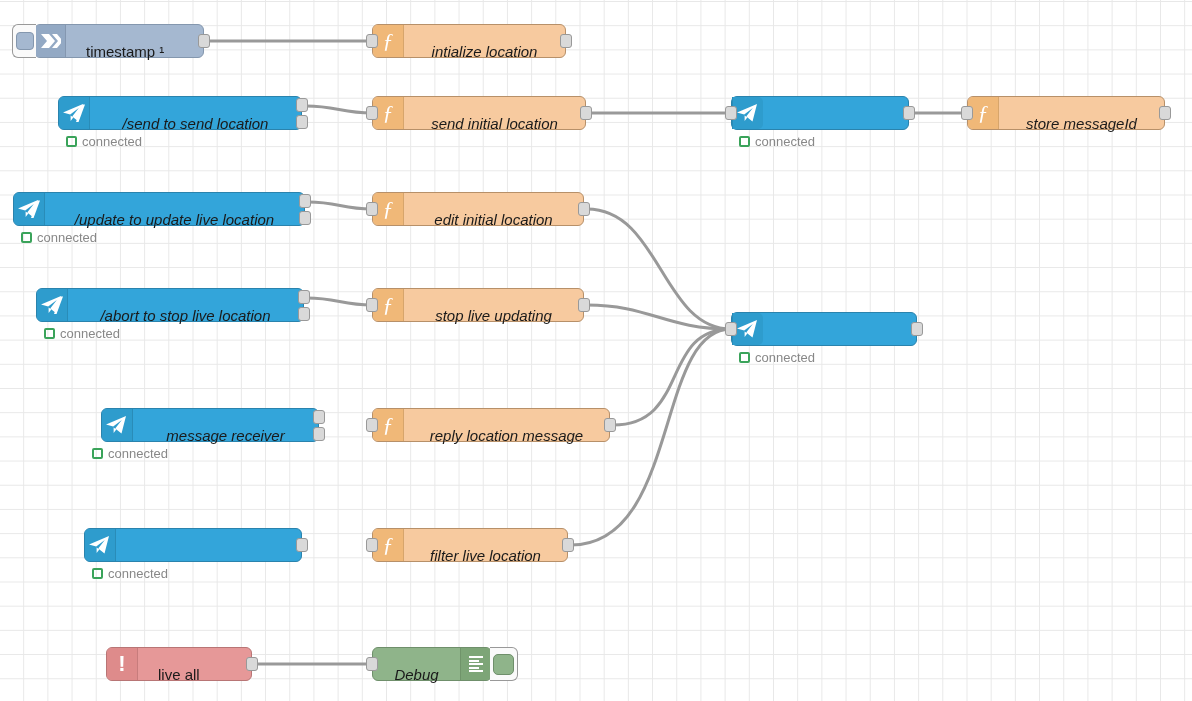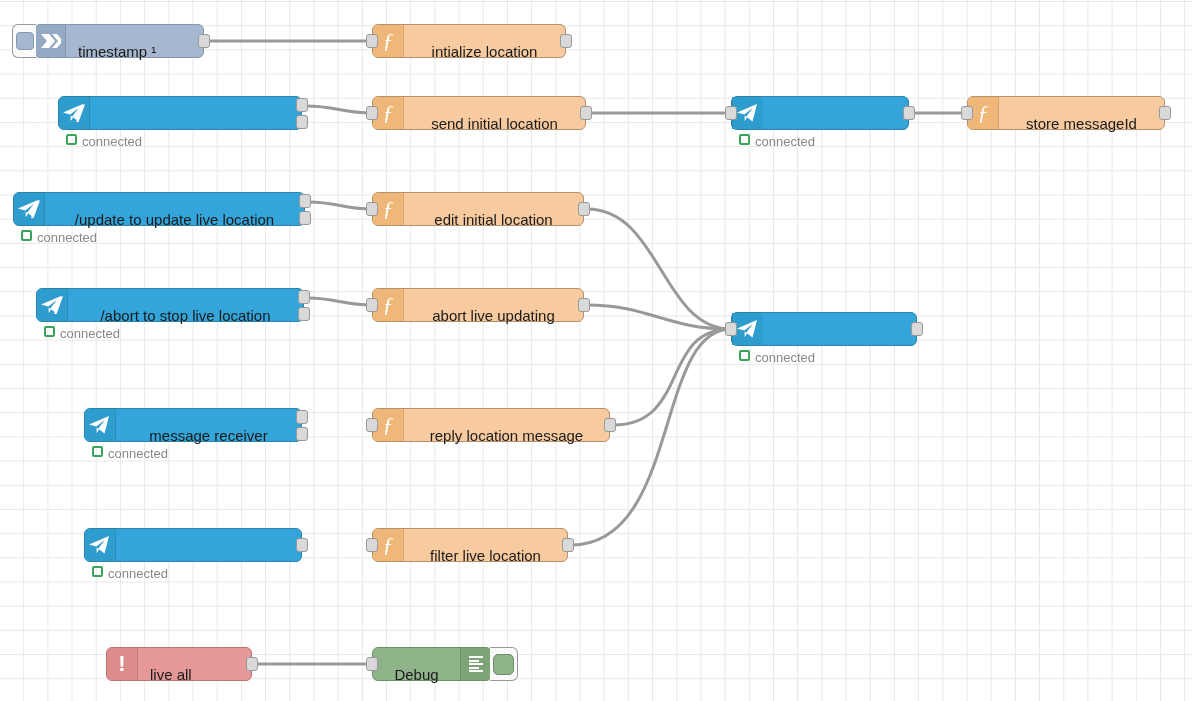--- a/index.html
+++ b/index.html
@@ -65,27 +65,27 @@
     border-left: 1px solid rgba(0,0,0,0.10);
     border-top-left-radius: 0;
     border-bottom-left-radius: 0;
     border-top-right-radius: 5px;
     border-bottom-right-radius: 5px;
   }
   .node-label {
     flex: 1 1 auto;
     display: flex;
     align-items: center;
-    padding: 0 12px;
+    padding: 0 20px;
     font-size: 15px;
     color: #1a1a1a;
     white-space: nowrap;
     margin-top: 20px;
   }
-  .node-label.italic { }
+  .node-label.italic { font-style: italic; }
   .node-label.center { justify-content: center; }
 
   
   .n-function      { background: #f7ca9f; border-color: #b79069; }
   .n-function .node-icon { background: #f0b878; }
   .n-telegram      { background: #33a5da; border-color: #2a83ad; }
   .n-telegram .node-icon { background: #2e9ccd; }
   .n-inject        { background: #a5b8d0; border-color: #8497ae; }
   .n-inject .node-icon { background: #93a9c4; }
   .n-catch         { background: #e69898; border-color: #b87575; }
@@ -153,21 +153,21 @@
     height: 19px;
     background: #8fb48a;
     border: 1px solid #6f8f6b;
     border-radius: 5px;
   }
 
   
   .status {
     position: absolute;
     display: flex;
-    align-items: flex-start;
+    align-items: center;
     gap: 5px;
     font-size: 13px;
     color: #888888;
     white-space: nowrap;
   }
   .status .dot {
     width: 11px;
     height: 11px;
     box-sizing: border-box;
     border: 2px solid #3aa35a;
@@ -252,20 +252,21 @@
         <div class="port out" style="top: 9px;"></div>
       </div>
       <div class="node n-telegram" style="left: 58px; top: 96px; width: 244px;">
         <div class="node-icon">
           <svg class="glyph" width="24" height="22" viewBox="0 0 24 22">
             <path d="M1 10.5 L21 2 L16.5 19.5 L10.2 14.4 L16.8 6 L8.2 12.6 Z" fill="#ffffff"></path>
             <path d="M8.6 13.6 L8.6 19 L11.3 15.5 Z" fill="#ffffff"></path>
             <path d="M20.5 2.5 L23 2.5 L16.5 20 L14 20 Z" fill="#ffffff"></path>
           </svg>
         </div>
+        <div class="node-label italic center">/send to send location</div>
         <div class="port out" style="top: 1px;"></div>
         <div class="port out" style="top: 18px;"></div>
       </div>
       <div class="status" style="left: 66px; top: 134px;">
         <span class="dot"></span>
         <span>connected</span>
       </div>
       <div class="node n-function" style="left: 372px; top: 96px; width: 214px;">
         <div class="node-icon">
           <span class="fn-glyph">ƒ</span>
@@ -333,39 +334,39 @@
         <div class="port out" style="top: 18px;"></div>
       </div>
       <div class="status" style="left: 44px; top: 326px;">
         <span class="dot"></span>
         <span>connected</span>
       </div>
       <div class="node n-function" style="left: 372px; top: 288px; width: 212px;">
         <div class="node-icon">
           <span class="fn-glyph">ƒ</span>
         </div>
-        <div class="node-label italic center">abort live updating</div>
+        <div class="node-label italic center">stop live updating</div>
         <div class="port in" style="top: 9px;"></div>
         <div class="port out" style="top: 9px;"></div>
       </div>
       <div class="node n-telegram" style="left: 731px; top: 312px; width: 186px;">
         <div class="node-icon right">
           <svg class="glyph" width="24" height="22" viewBox="0 0 24 22">
             <path d="M1 10.5 L21 2 L16.5 19.5 L10.2 14.4 L16.8 6 L8.2 12.6 Z" fill="#ffffff"></path>
             <path d="M8.6 13.6 L8.6 19 L11.3 15.5 Z" fill="#ffffff"></path>
           </svg>
         </div>
         <div class="port in" style="top: 9px;"></div>
         <div class="port out" style="top: 9px;"></div>
       </div>
       <div class="status" style="left: 739px; top: 350px;">
         <span class="dot"></span>
         <span>connected</span>
       </div>
-      <div class="node n-telegram" style="left: 84px; top: 408px; width: 218px;">
+      <div class="node n-telegram" style="left: 101px; top: 408px; width: 218px;">
         <div class="node-icon">
           <svg class="glyph" width="24" height="22" viewBox="0 0 24 22">
             <path d="M1 10.5 L21 2 L16.5 19.5 L10.2 14.4 L16.8 6 L8.2 12.6 Z" fill="#ffffff"></path>
             <path d="M8.6 13.6 L8.6 19 L11.3 15.5 Z" fill="#ffffff"></path>
           </svg>
         </div>
         <div class="node-label italic center">message receiver</div>
         <div class="port out" style="top: 1px;"></div>
         <div class="port out" style="top: 18px;"></div>
       </div>

